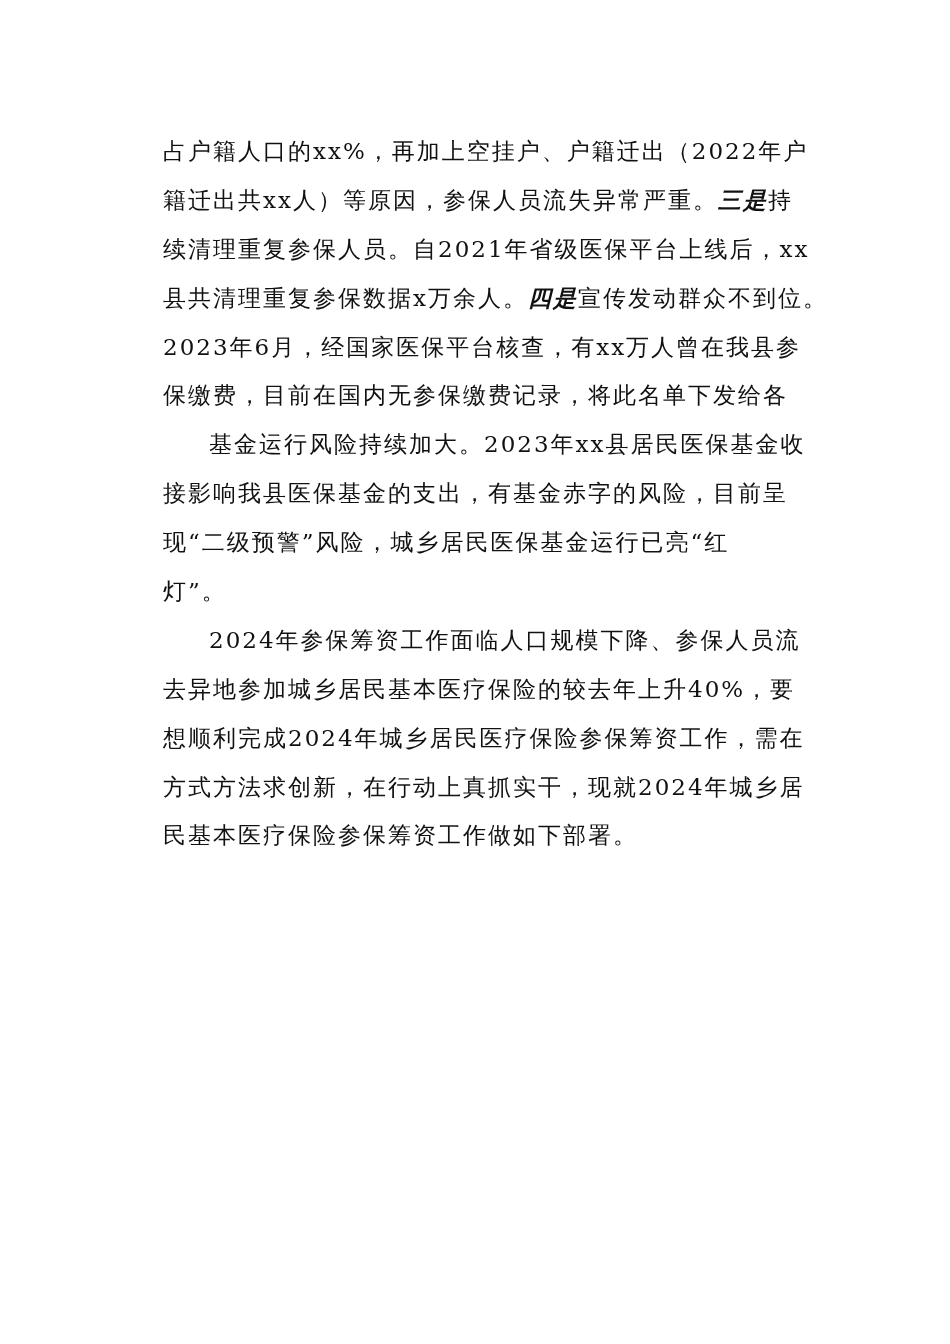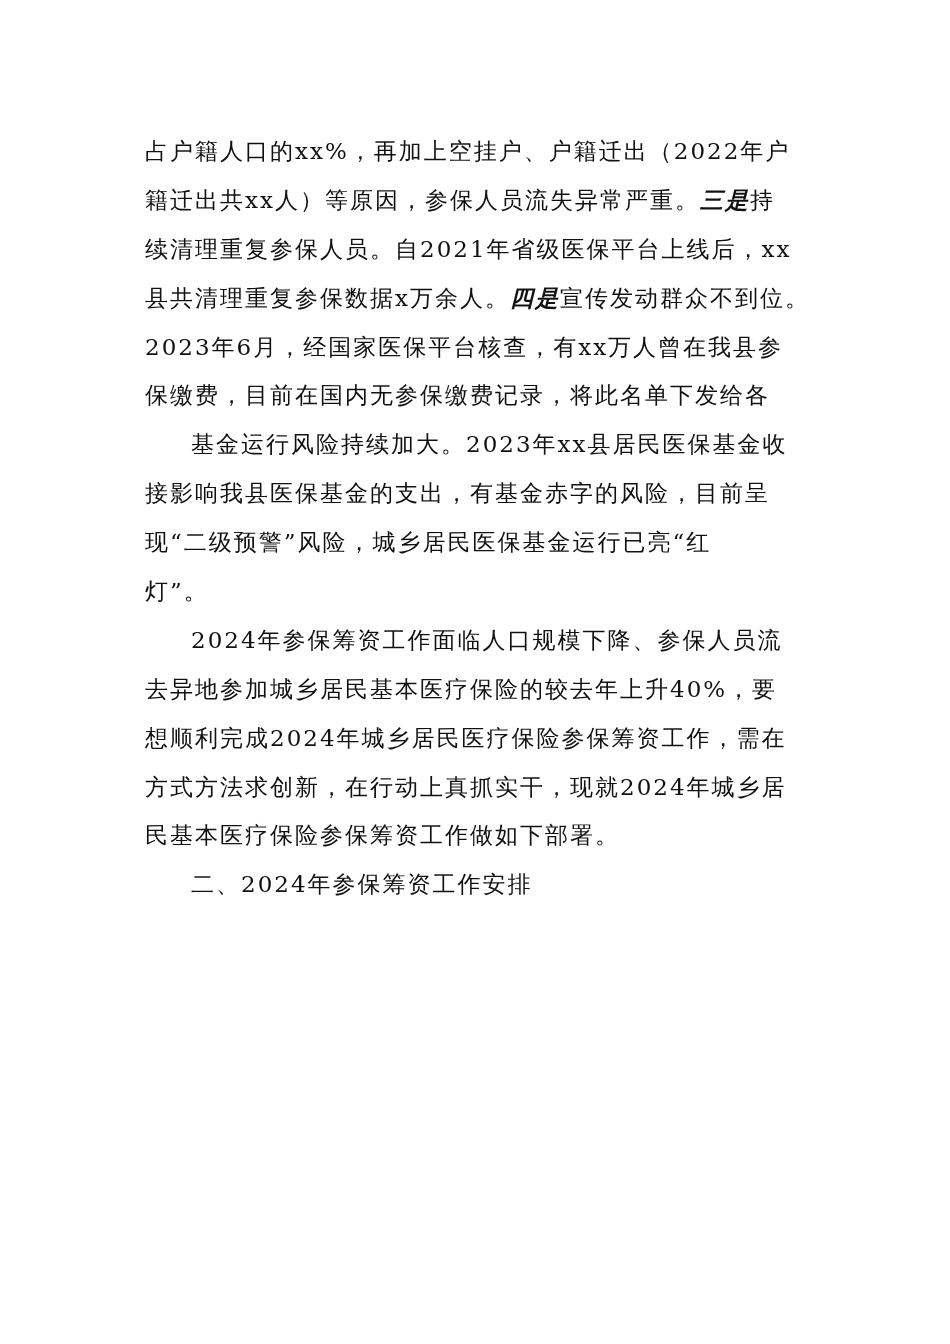--- a/index.html
+++ b/index.html
@@ -2,21 +2,21 @@
 <html><head>
   <meta charset="utf-8">
   <style>
     html, body { margin: 0; padding: 0; background: #ffffff; }
     body { width: 950px; height: 1344px; position: relative; overflow: hidden; }
     .page {
       position: absolute; left: 145px; top: 127px; width: 690px;
       font-family: "DejaVu Serif", "Liberation Serif", serif;
       font-size: 23px; color: #111111; letter-spacing: 2px;
     }
-    .line { height: 48.9px; line-height: 48.9px; white-space: nowrap; }
+    .line { height: 48.9px; line-height: 48.9px; white-space: nowrap; margin-left: 18px; }
     .indent { padding-left: 46px; }
     .indent2 { padding-left: 30px; }
     b { font-weight: bold; font-style: italic; }
   </style>
 </head>
 <body>
 
 <div class="page">
   <div>
     <div class="line"><span>占户籍人口的xx%，再加上空挂户、户籍迁出（2022年户</span></div>
@@ -35,14 +35,13 @@
   </div>
 
   <div>
     <div class="line indent">2024年参保筹资工作面临人口规模下降、参保人员流</div>
     <div class="line">去异地参加城乡居民基本医疗保险的较去年上升40%，要</div>
     <div class="line">想顺利完成2024年城乡居民医疗保险参保筹资工作，需在</div>
     <div class="line">方式方法求创新，在行动上真抓实干，现就2024年城乡居</div>
     <div class="line">民基本医疗保险参保筹资工作做如下部署。</div>
   </div>
 
-  <div class="line indent">二、2024年参保筹资工作安排</div>
 </div>
 
 </body></html>

